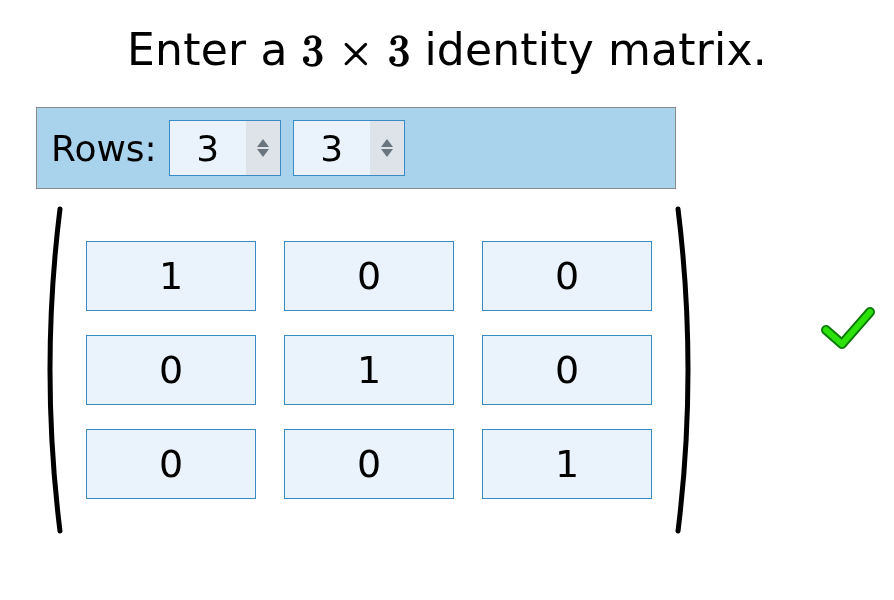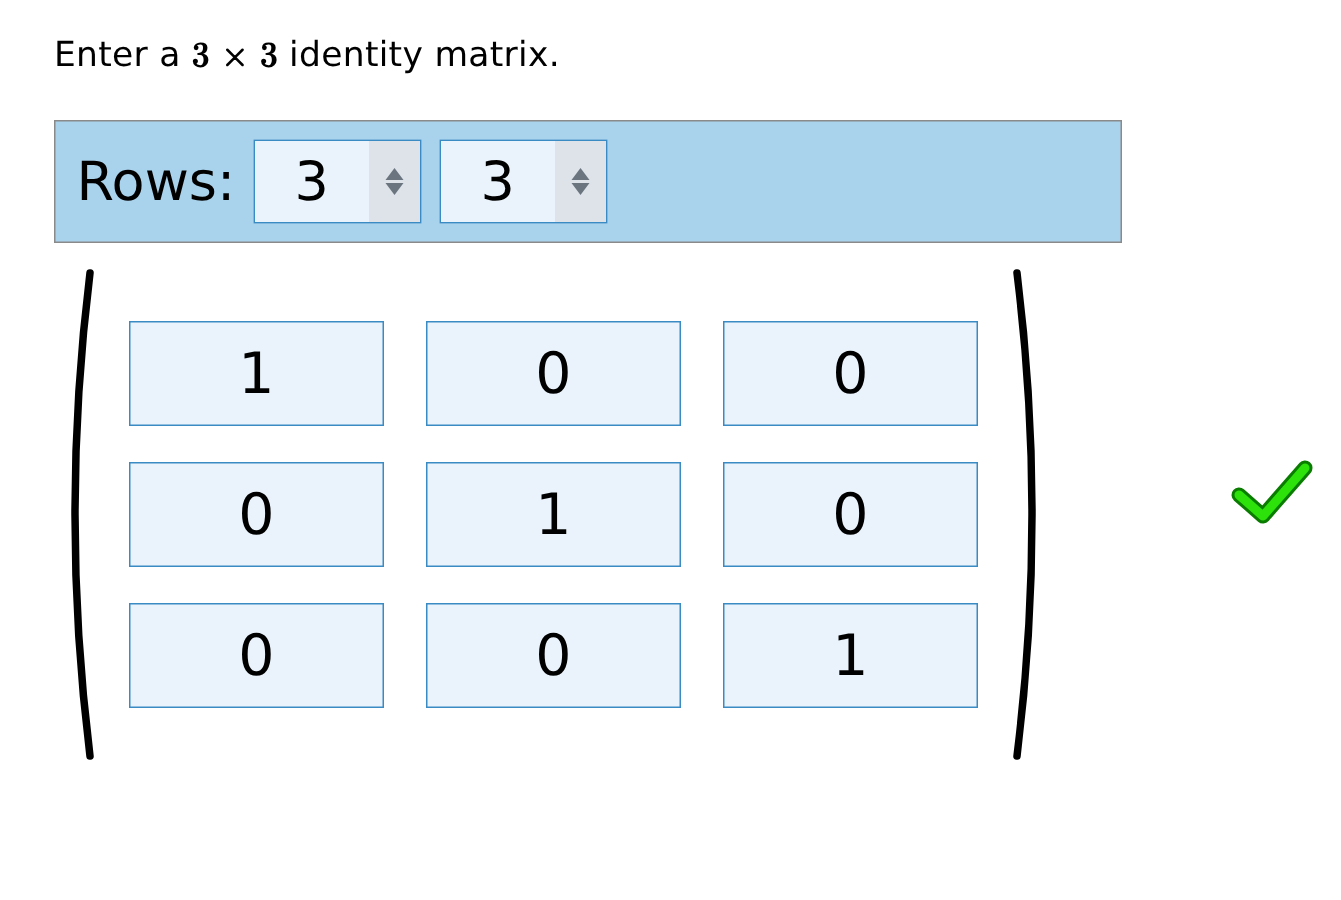--- a/index.html
+++ b/index.html
@@ -9,38 +9,39 @@
     height: 600px;
     font-family: "DejaVu Sans", "Segoe UI", Arial, sans-serif;
     background: #fff;
     color: #000;
   }
   .page {
     padding: 24px 36px;
     position: relative;
   }
   .prompt {
-    font-size: 23px;
+    font-size: 44px;
     font-weight: 400;
     margin: 0 0 28px 0;
     letter-spacing: 0.2px;
+    text-align: center;
   }
   .prompt .math {
     font-family: "Cambria Math", STIXGeneral, "Latin Modern Math", serif;
     font-weight: 700;
   }
   .size-bar {
     display: inline-flex;
     align-items: center;
     gap: 12px;
     background: #a9d2ec;
     border: 1px solid #8a8a8a;
     padding: 12px 14px;
     font-size: 36px;
-    width: 712px;
+    width: 640px;
     box-sizing: border-box;
   }
   .size-bar label {
     font-size: 36px;
   }
   .stepper {
     display: inline-flex;
     align-items: stretch;
     height: 54px;
     background: #eaf3fb;

